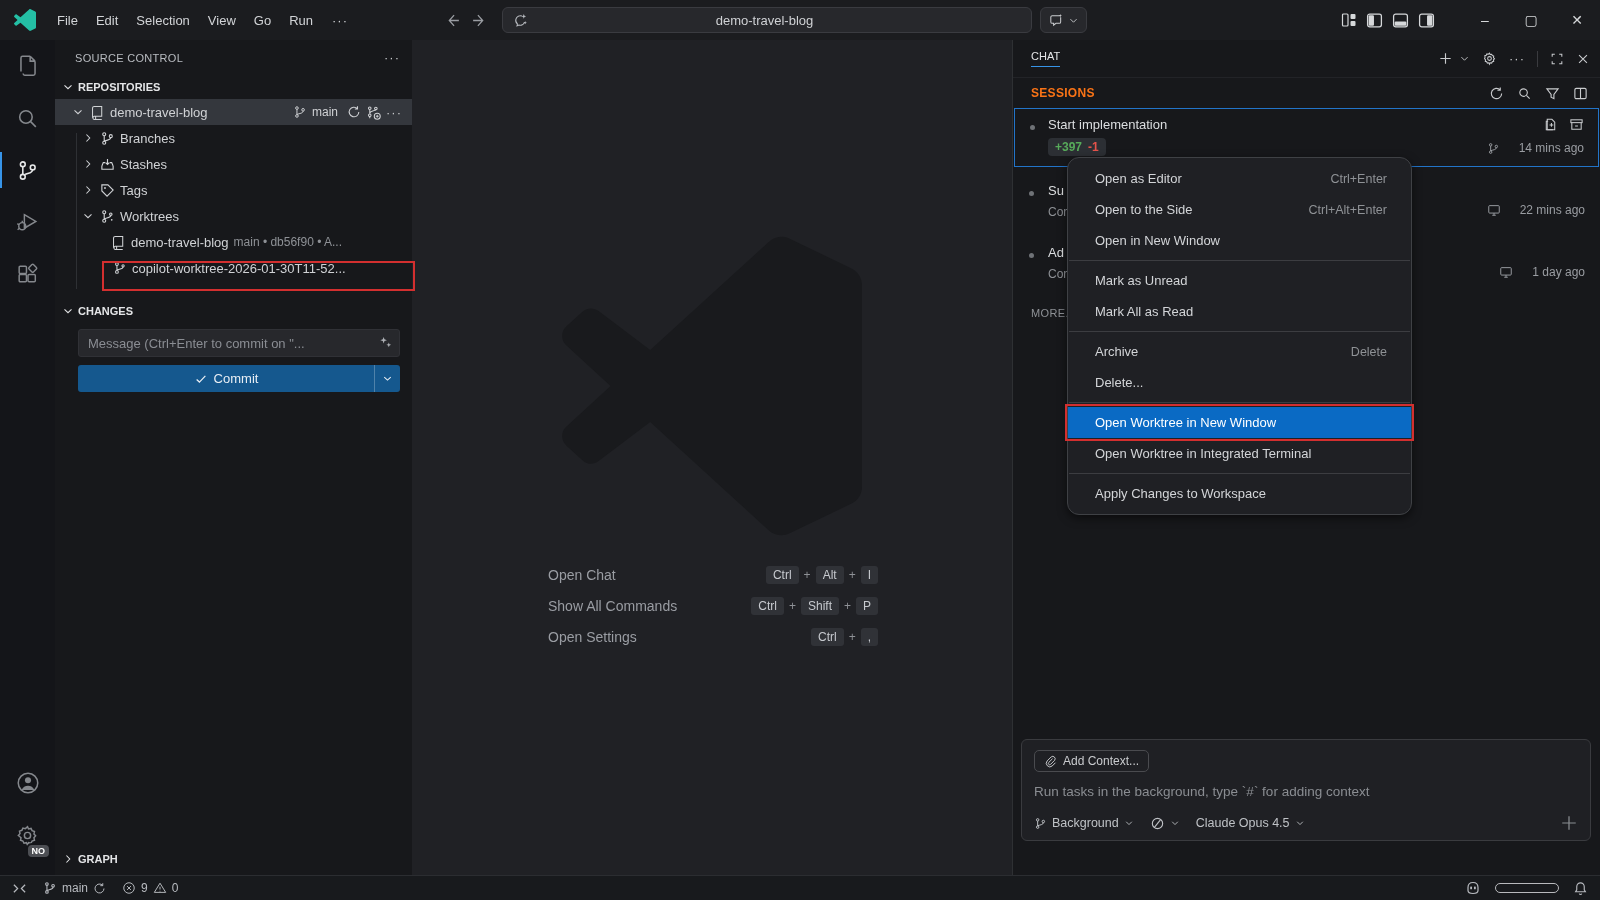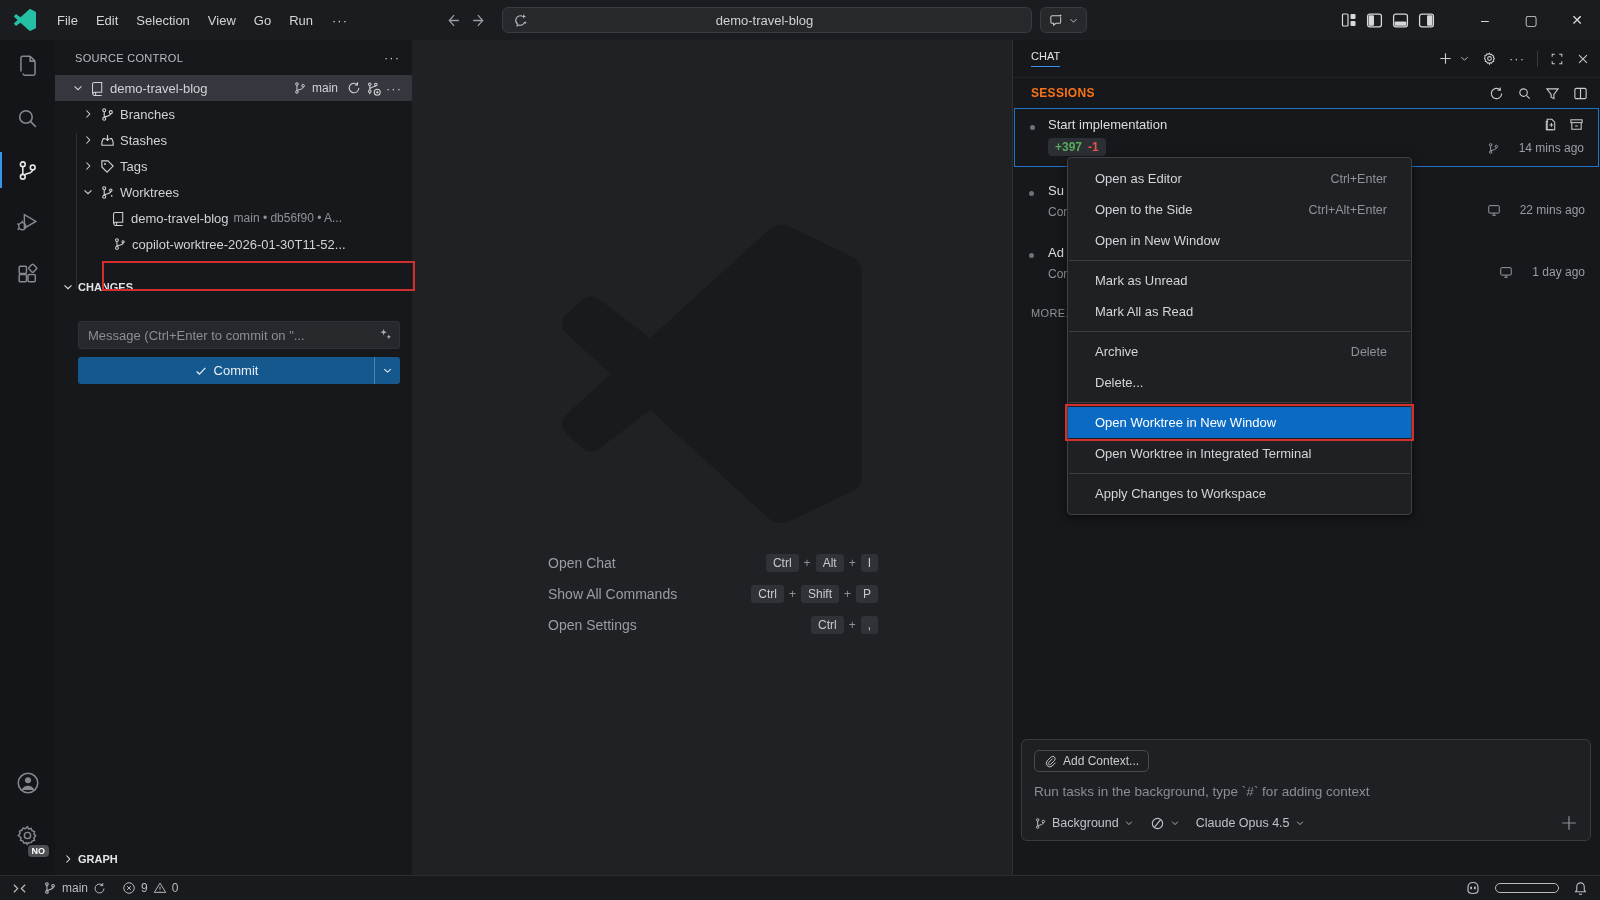--- a/index.html
+++ b/index.html
@@ -49,35 +49,35 @@
   #sidebar-header { height:35px; display:flex; align-items:center; padding:0 12px 0 20px; }
   #sidebar-title { font-size:11px; color:#b9bcc1; letter-spacing:0.3px; flex:1; }
   .row-ellipsis { color:#c6c8cb; letter-spacing:1px; }
   .section-header { height:24px; display:flex; align-items:center; gap:3px; padding-left:6px;
     font-size:11px; font-weight:bold; color:#e4e5e7; }
   .tree-row { height:26px; display:flex; align-items:center; gap:5px; color:#d0d2d5; font-size:13px; }
   .tree-row .dim { color:#8e9196; font-size:12px; }
   #repo-row { background:#34373d; }
   #repo-row .grow { flex:1; }
   .indent-guide { position:absolute; left:21px; top:93px; width:1px; height:156px; background:#2e3034; }
-  #commit-input-wrap { position:relative; margin:22px 12px 0 23px; }
+  #commit-input-wrap { position:relative; margin:6px 12px 0 23px; }
   #commit-input { width:100%; height:28px; background:#27282c; border:1px solid #303136;
     border-radius:3px; color:#d0d2d5; font-size:13px; padding:0 28px 0 9px;
     font-family:"Liberation Sans", sans-serif; }
   #commit-input::placeholder { color:#8a8d93; }
   #commit-sparkle { position:absolute; right:7px; top:6px; color:#aeb1b6; }
   #commit-button { margin:8px 12px 0 23px; height:27px; background:#15588e; border-radius:3px;
     display:flex; align-items:center; color:#e8eef4; font-size:13px; }
   #commit-main { flex:1; display:flex; align-items:center; justify-content:center; gap:6px; }
   #commit-split { width:26px; height:100%; display:flex; align-items:center; justify-content:center;
     border-left:1px solid rgba(255,255,255,0.25); }
   #graph-header { position:absolute; left:0; bottom:4px; width:100%; }
 
   
-  #editor { position:absolute; left:412px; top:24px; width:600px; height:835px; background:#202125; }
+  #editor { position:absolute; left:412px; top:36px; width:600px; height:835px; background:#202125; }
   #watermark-logo { position:absolute; left:150px; top:200px; width:300px; height:300px; }
   #shortcut-list { position:absolute; left:136px; top:528px; width:330px;
     display:flex; flex-direction:column; gap:10px; }
   .shortcut-row { display:flex; align-items:center; height:21px; }
   .shortcut-label { flex:1; color:#9a9da3; font-size:14px; }
   .keys { display:flex; align-items:center; gap:5px; }
   .key { background:#303237; border-radius:3px; padding:2px 7px; font-size:12px; color:#c7cacf; min-width:14px; text-align:center; }
   .key-plus { color:#8e9196; font-size:12px; }
 
   
@@ -111,21 +111,21 @@
   #add-context { display:inline-flex; align-items:center; gap:6px; border:1px solid #4a4b4f;
     border-radius:5px; padding:3px 9px; font-size:12px; color:#c9cbce; }
   #chat-placeholder { margin-top:12px; color:#8a8d92; font-size:13.5px; }
   #chat-input-bottom { position:absolute; left:12px; right:12px; bottom:8px;
     display:flex; align-items:center; gap:16px; color:#bfc2c6; font-size:12.5px; }
   .picker { display:flex; align-items:center; gap:5px; }
   #send-button { margin-left:auto; color:#8a8d92; }
 
   
   #context-menu { position:absolute; left:1067px; top:157px; width:345px;
-    background:#1f2024; border:1px solid #3f4145; border-radius:4px;
+    background:#1f2024; border:1px solid #3f4145; border-radius:12px;
     box-shadow:0 3px 10px rgba(0,0,0,0.55); padding:5px 0; z-index:50; }
   .cm-item { height:31px; display:flex; align-items:center; padding:0 24px 0 27px;
     font-size:13px; color:#d3d5d8; }
   .cm-label { flex:1; }
   .cm-shortcut { color:#8f9296; font-size:12.5px; }
   .cm-sep { height:1px; background:#3c3d41; margin:4px 1px; }
   .cm-item.highlight { background:#0a6ac4; color:#ffffff;
     outline:2px solid #d32f2f; outline-offset:1px; }
 
   
@@ -284,20 +284,28 @@
       </div>
     </div>
   </div>
 
   <div id="sidebar">
     <div id="sidebar-header">
       <span id="sidebar-title">SOURCE CONTROL</span>
       <span class="row-ellipsis">···</span>
     </div>
 
+    <div class="section-header">
+      <span class="icon">
+          <svg viewBox="0 0 16 16" width="14" height="14">
+            <path d="M4 6.2 8 10l4-3.8" stroke="currentColor" stroke-width="1.2" fill="none"></path>
+          </svg>
+        </span>
+      <span>REPOSITORIES</span>
+    </div>
 
     <div class="tree-row" id="repo-row" style="padding-left:16px">
       <span class="icon">
           <svg viewBox="0 0 16 16" width="14" height="14">
             <path d="M4 6.2 8 10l4-3.8" stroke="currentColor" stroke-width="1.2" fill="none"></path>
           </svg>
         </span>
       <span class="icon">
           <svg viewBox="0 0 16 16" width="15" height="15" fill="none" stroke="currentColor" stroke-width="1.1">
             <path d="M4.5 1.5h8V12h-8a1.8 1.8 0 0 0 0 3.5h8M4.5 1.5A1.8 1.8 0 0 0 2.7 3.3v10.4M6 12v3"></path>

